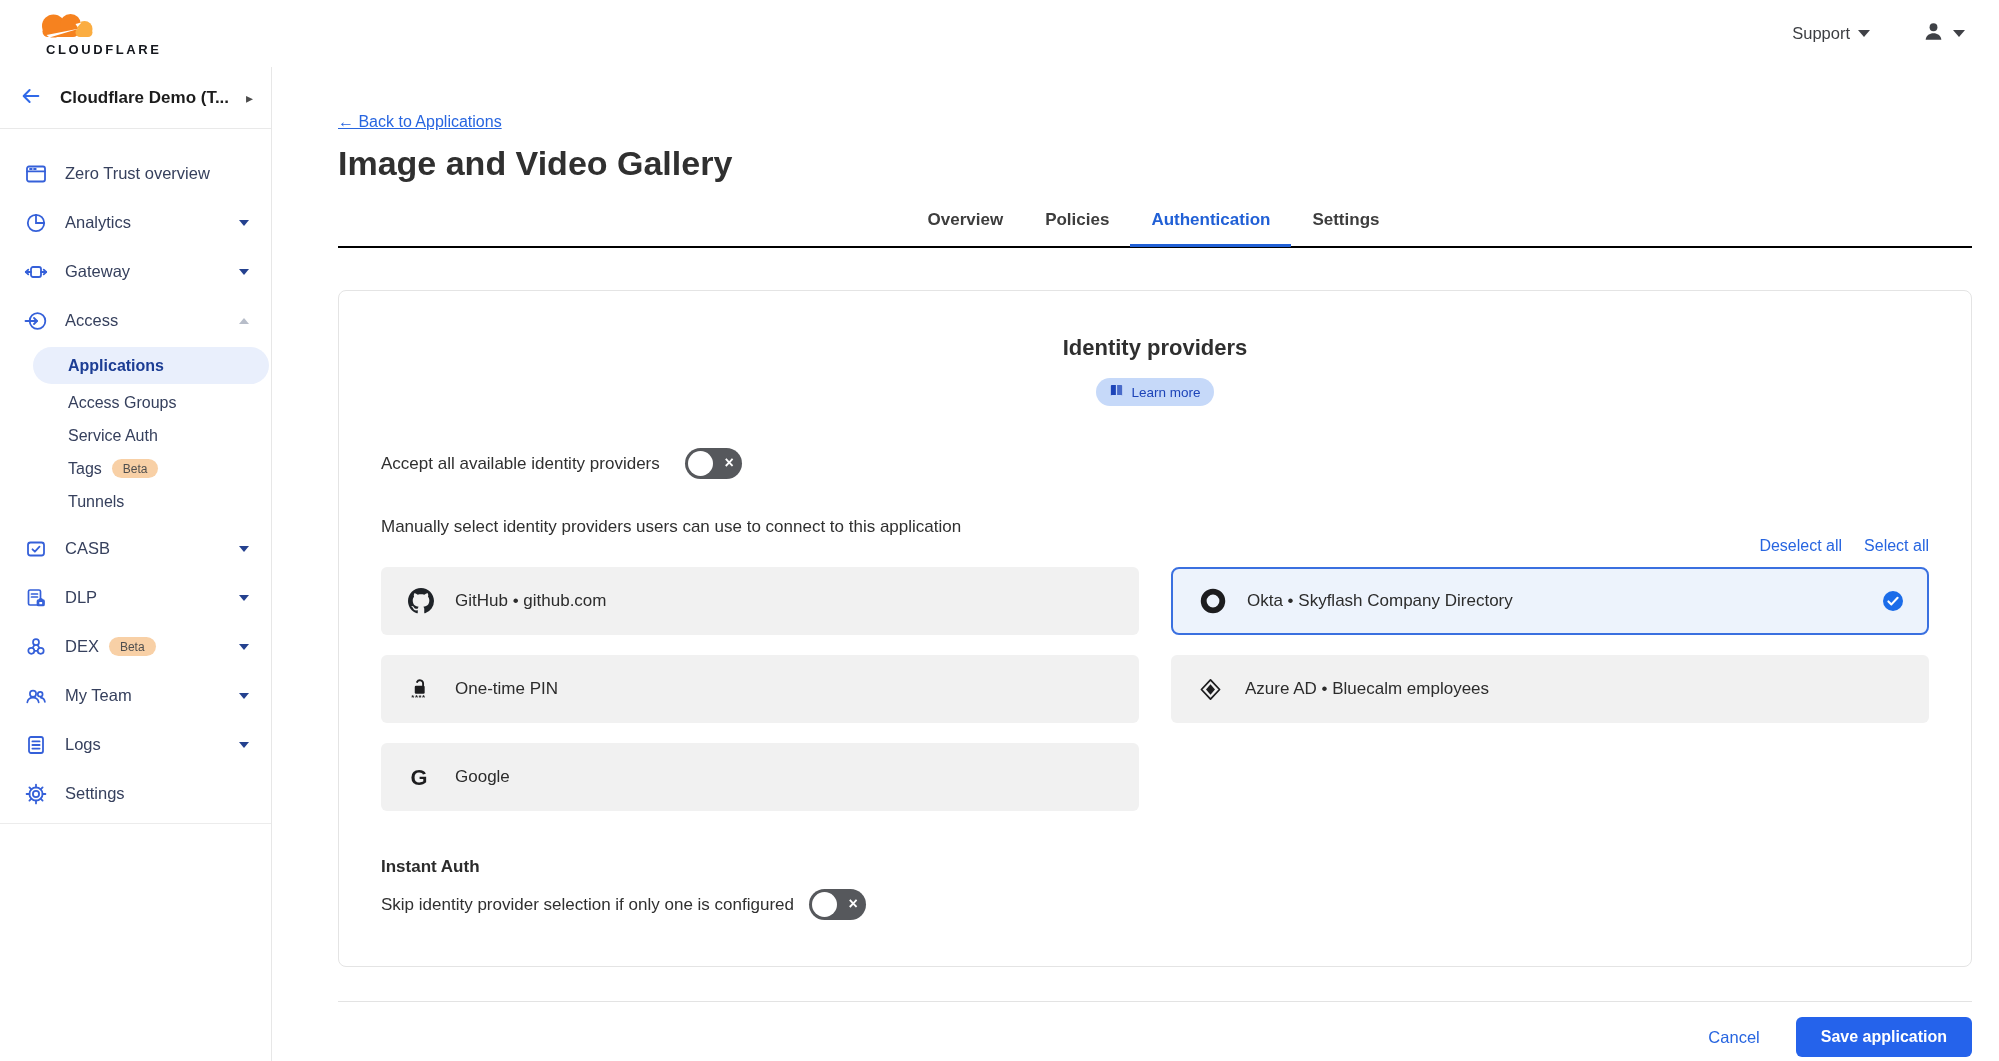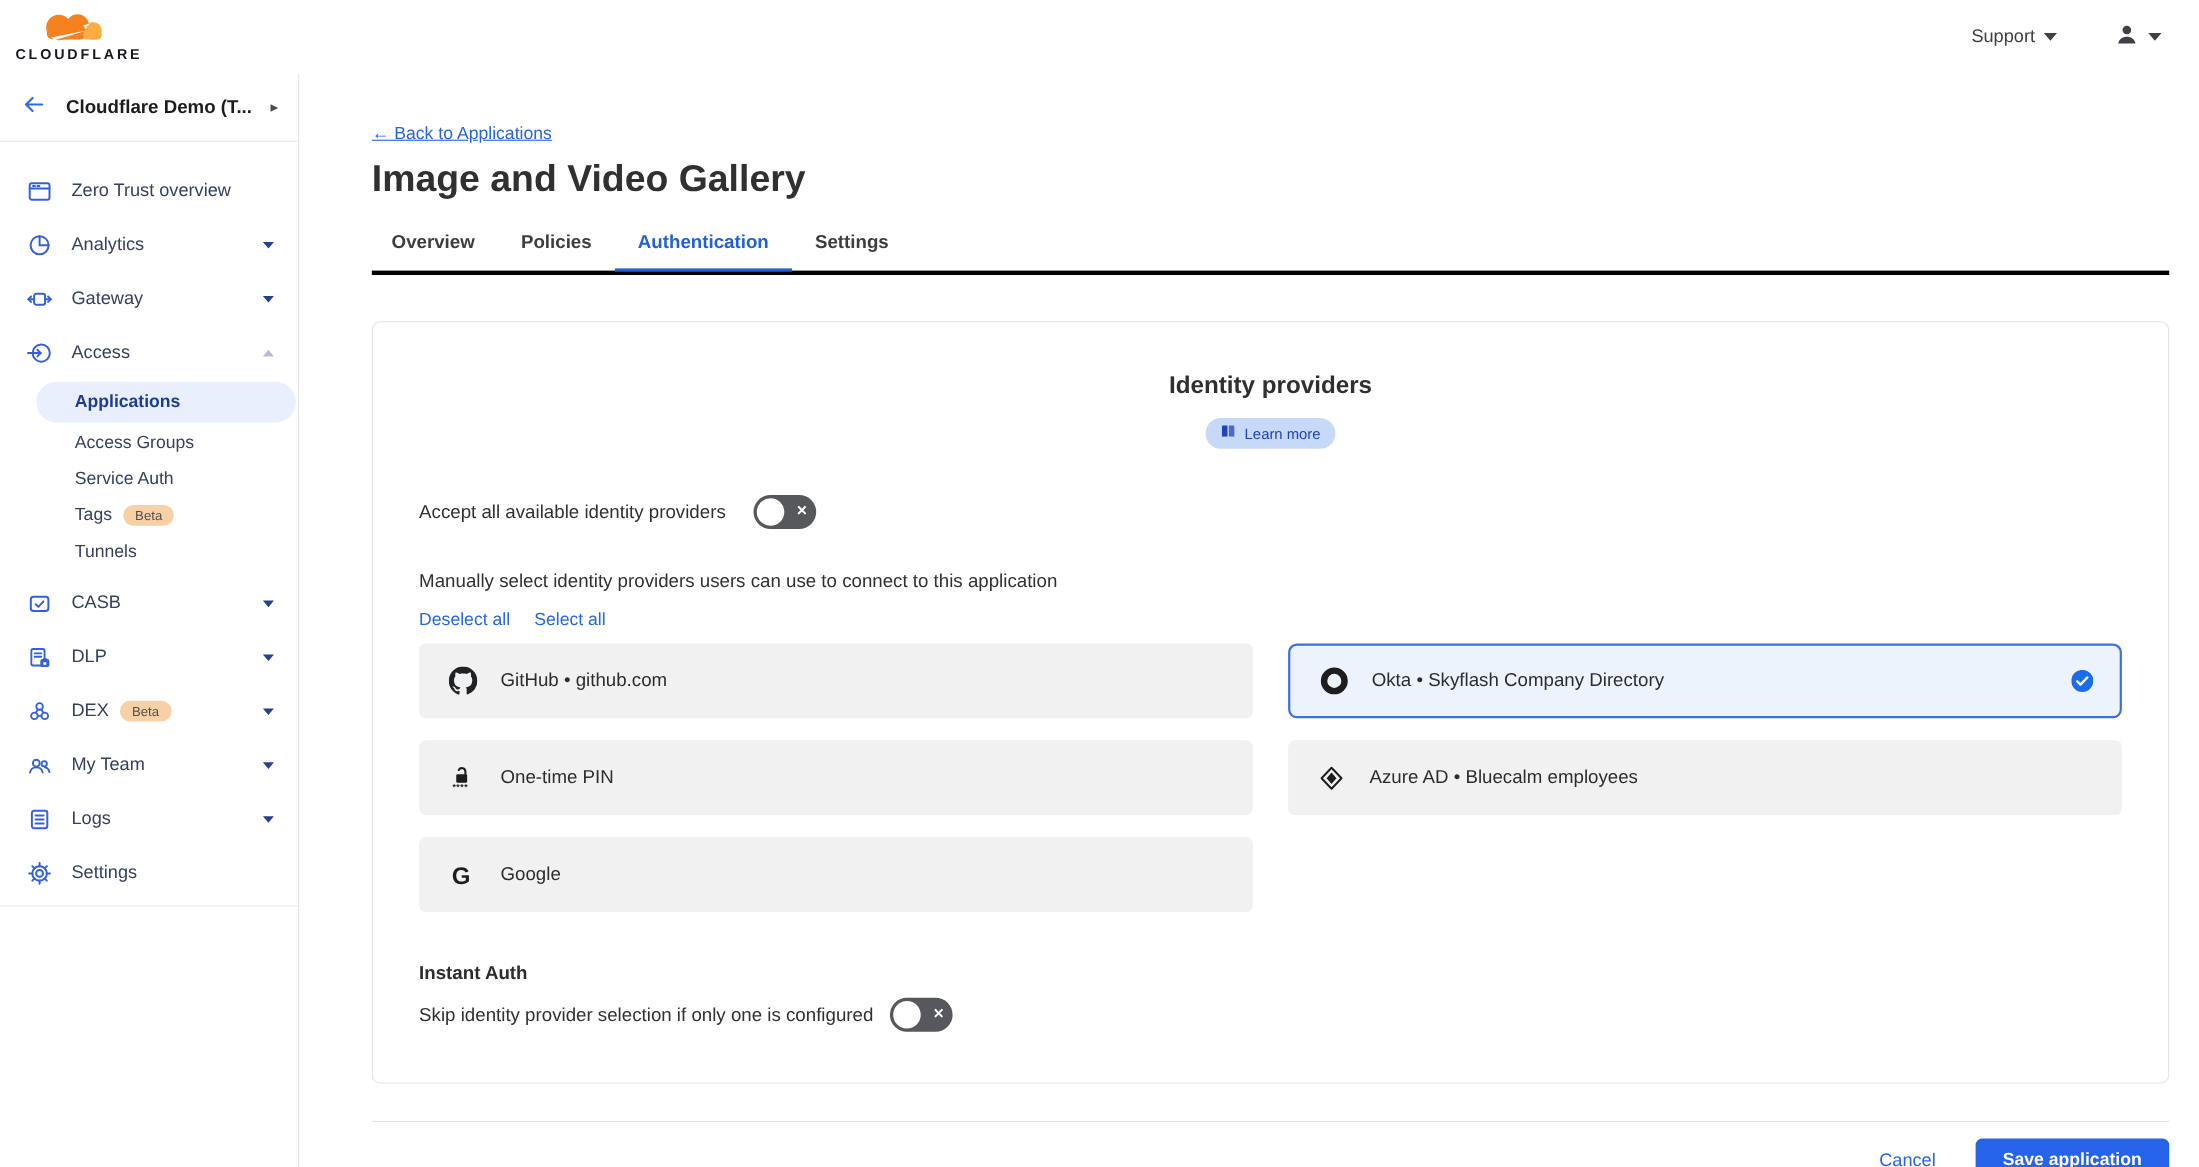--- a/index.html
+++ b/index.html
@@ -3,21 +3,21 @@
 <meta charset="utf-8">
 <style>
   html,body{margin:0;padding:0;width:1999px;height:1061px;overflow:hidden;background:#fff;
     font-family:"Liberation Sans","DejaVu Sans",sans-serif;color:#2f2f2f;}
   *{box-sizing:border-box;}
 
   
   .topbar{position:absolute;top:0;left:0;right:0;height:67px;display:flex;align-items:center;
     padding:0 28px 0 14px;background:#fff;}
   .logo{display:flex;flex-direction:column;align-items:flex-start;line-height:1;cursor:pointer;}
-  .logo-word{font-size:13px;font-weight:bold;letter-spacing:2.6px;color:#15181e;margin-top:1px;}
+  .logo-word{font-size:13px;font-weight:bold;letter-spacing:2.6px;color:#15181e;margin-top:1px;margin-left:32px;}
   .topbar-right{margin-left:auto;display:flex;align-items:center;gap:40px;}
   .tb-btn{display:flex;align-items:center;gap:8px;font-size:16.5px;color:#3c3e42;cursor:pointer;background:none;border:none;font-family:inherit;}
   .caret-dn{width:0;height:0;border-left:6px solid transparent;border-right:6px solid transparent;border-top:7px solid #3f4146;}
 
   
   .sidebar{position:absolute;top:67px;left:0;bottom:0;width:272px;background:#fff;border-right:1px solid #e7e7e7;}
   .sb-header{height:62px;display:flex;align-items:center;padding:0 18px 0 20px;border-bottom:1px solid #e9e9e9;}
   .sb-header .name{font-size:17px;font-weight:bold;color:#1c1c1c;margin-left:18px;white-space:nowrap;overflow:hidden;}
   .sb-header .chev{margin-left:auto;color:#4c4c4c;font-size:14px;}
   .nav{padding-top:20px;}
@@ -31,39 +31,39 @@
   .sub-item{display:flex;align-items:center;height:33px;padding-left:68px;font-size:16px;color:#36405d;cursor:pointer;}
   .sub-item.active{height:37px;margin:0 2px 2px 33px;padding-left:35px;background:#e9effc;border-radius:19px;
     color:#1c3d94;font-weight:bold;}
   .badge-beta{margin-left:10px;background:#f8d0a6;color:#4f4f4f;font-size:12px;border-radius:11px;padding:2.5px 11px;font-weight:normal;}
   .sb-bottom-divider{position:absolute;left:0;right:0;bottom:237px;border-top:1px solid #ececec;}
 
   
   .main{position:absolute;top:67px;left:300px;right:0;bottom:0;padding:0 27px 0 38px;background:#fff;}
   .back-link{display:inline-block;margin-top:46px;font-size:16px;color:#2765e0;text-decoration:underline;cursor:pointer;}
   .page-title{font-size:34px;font-weight:bold;color:#303030;margin-top:13px;}
-  .tabs{display:flex;margin-top:27px;border-bottom:4px solid #000000;}
+  .tabs{display:flex;margin-top:27px;border-bottom:2px solid #000000;justify-content:center;}
   .tab{padding:0 21px 14px;font-size:17px;font-weight:600;color:#3d3d3d;cursor:pointer;margin-bottom:-1px;}
   .tab:first-child{padding-left:18px;}
   .tab.active{color:#2160d6;border-bottom:3px solid #2160d6;}
 
   
   .card{margin-top:42px;border:1px solid #e4e4e4;border-radius:8px;padding:44px 42px 46px;background:#fff;}
   .card-head{display:flex;align-items:center;gap:17px;flex-direction:column;}
   .card-title{font-size:22px;font-weight:bold;color:#2f2f2f;}
   .learn-more{display:flex;align-items:center;gap:7px;background:#c6d9f9;color:#1d44b8;font-size:13.5px;
     border-radius:14px;padding:5px 13px;cursor:pointer;border:none;font-family:inherit;}
   .row{display:flex;align-items:center;}
   .accept-row{margin-top:42px;gap:25px;}
   .field-label{font-size:17px;color:#303030;}
   .toggle{position:relative;width:57px;height:31px;border-radius:16px;background:#56585c;border:none;cursor:pointer;flex:0 0 auto;}
   .toggle::before{content:"";position:absolute;left:3px;top:3px;width:25px;height:25px;border-radius:50%;background:#fff;}
   .toggle::after{content:"\00D7";position:absolute;right:8px;top:50%;transform:translateY(-54%);color:#fff;font-size:16px;font-weight:bold;}
   .manual-text{margin-top:38px;font-size:17px;color:#303030;}
-  .select-links{display:flex;gap:22px;margin-top:16px;}
+  .select-links{display:flex;justify-content:flex-end;gap:22px;margin-top:0;}
   .select-links span{color:#2765e0;font-size:16px;cursor:pointer;}
   .providers{margin-top:12px;display:grid;grid-template-columns:1fr 1fr;column-gap:32px;row-gap:20px;}
   .tile{height:68px;border-radius:6px;background:#f1f1f1;display:flex;align-items:center;gap:21px;
     padding:0 24px 0 26px;font-size:17px;color:#2c2c2c;cursor:pointer;}
   .tile .p-icon{width:27px;height:27px;display:flex;align-items:center;justify-content:center;flex:0 0 auto;}
   .tile.selected{background:#edf3fc;border:2px solid #3a70e0;border-radius:8px;}
   .tile .check{margin-left:auto;display:flex;}
   .instant-title{margin-top:46px;font-size:17px;font-weight:bold;color:#2c2c2c;}
   .skip-row{margin-top:12px;gap:15px;}
 

